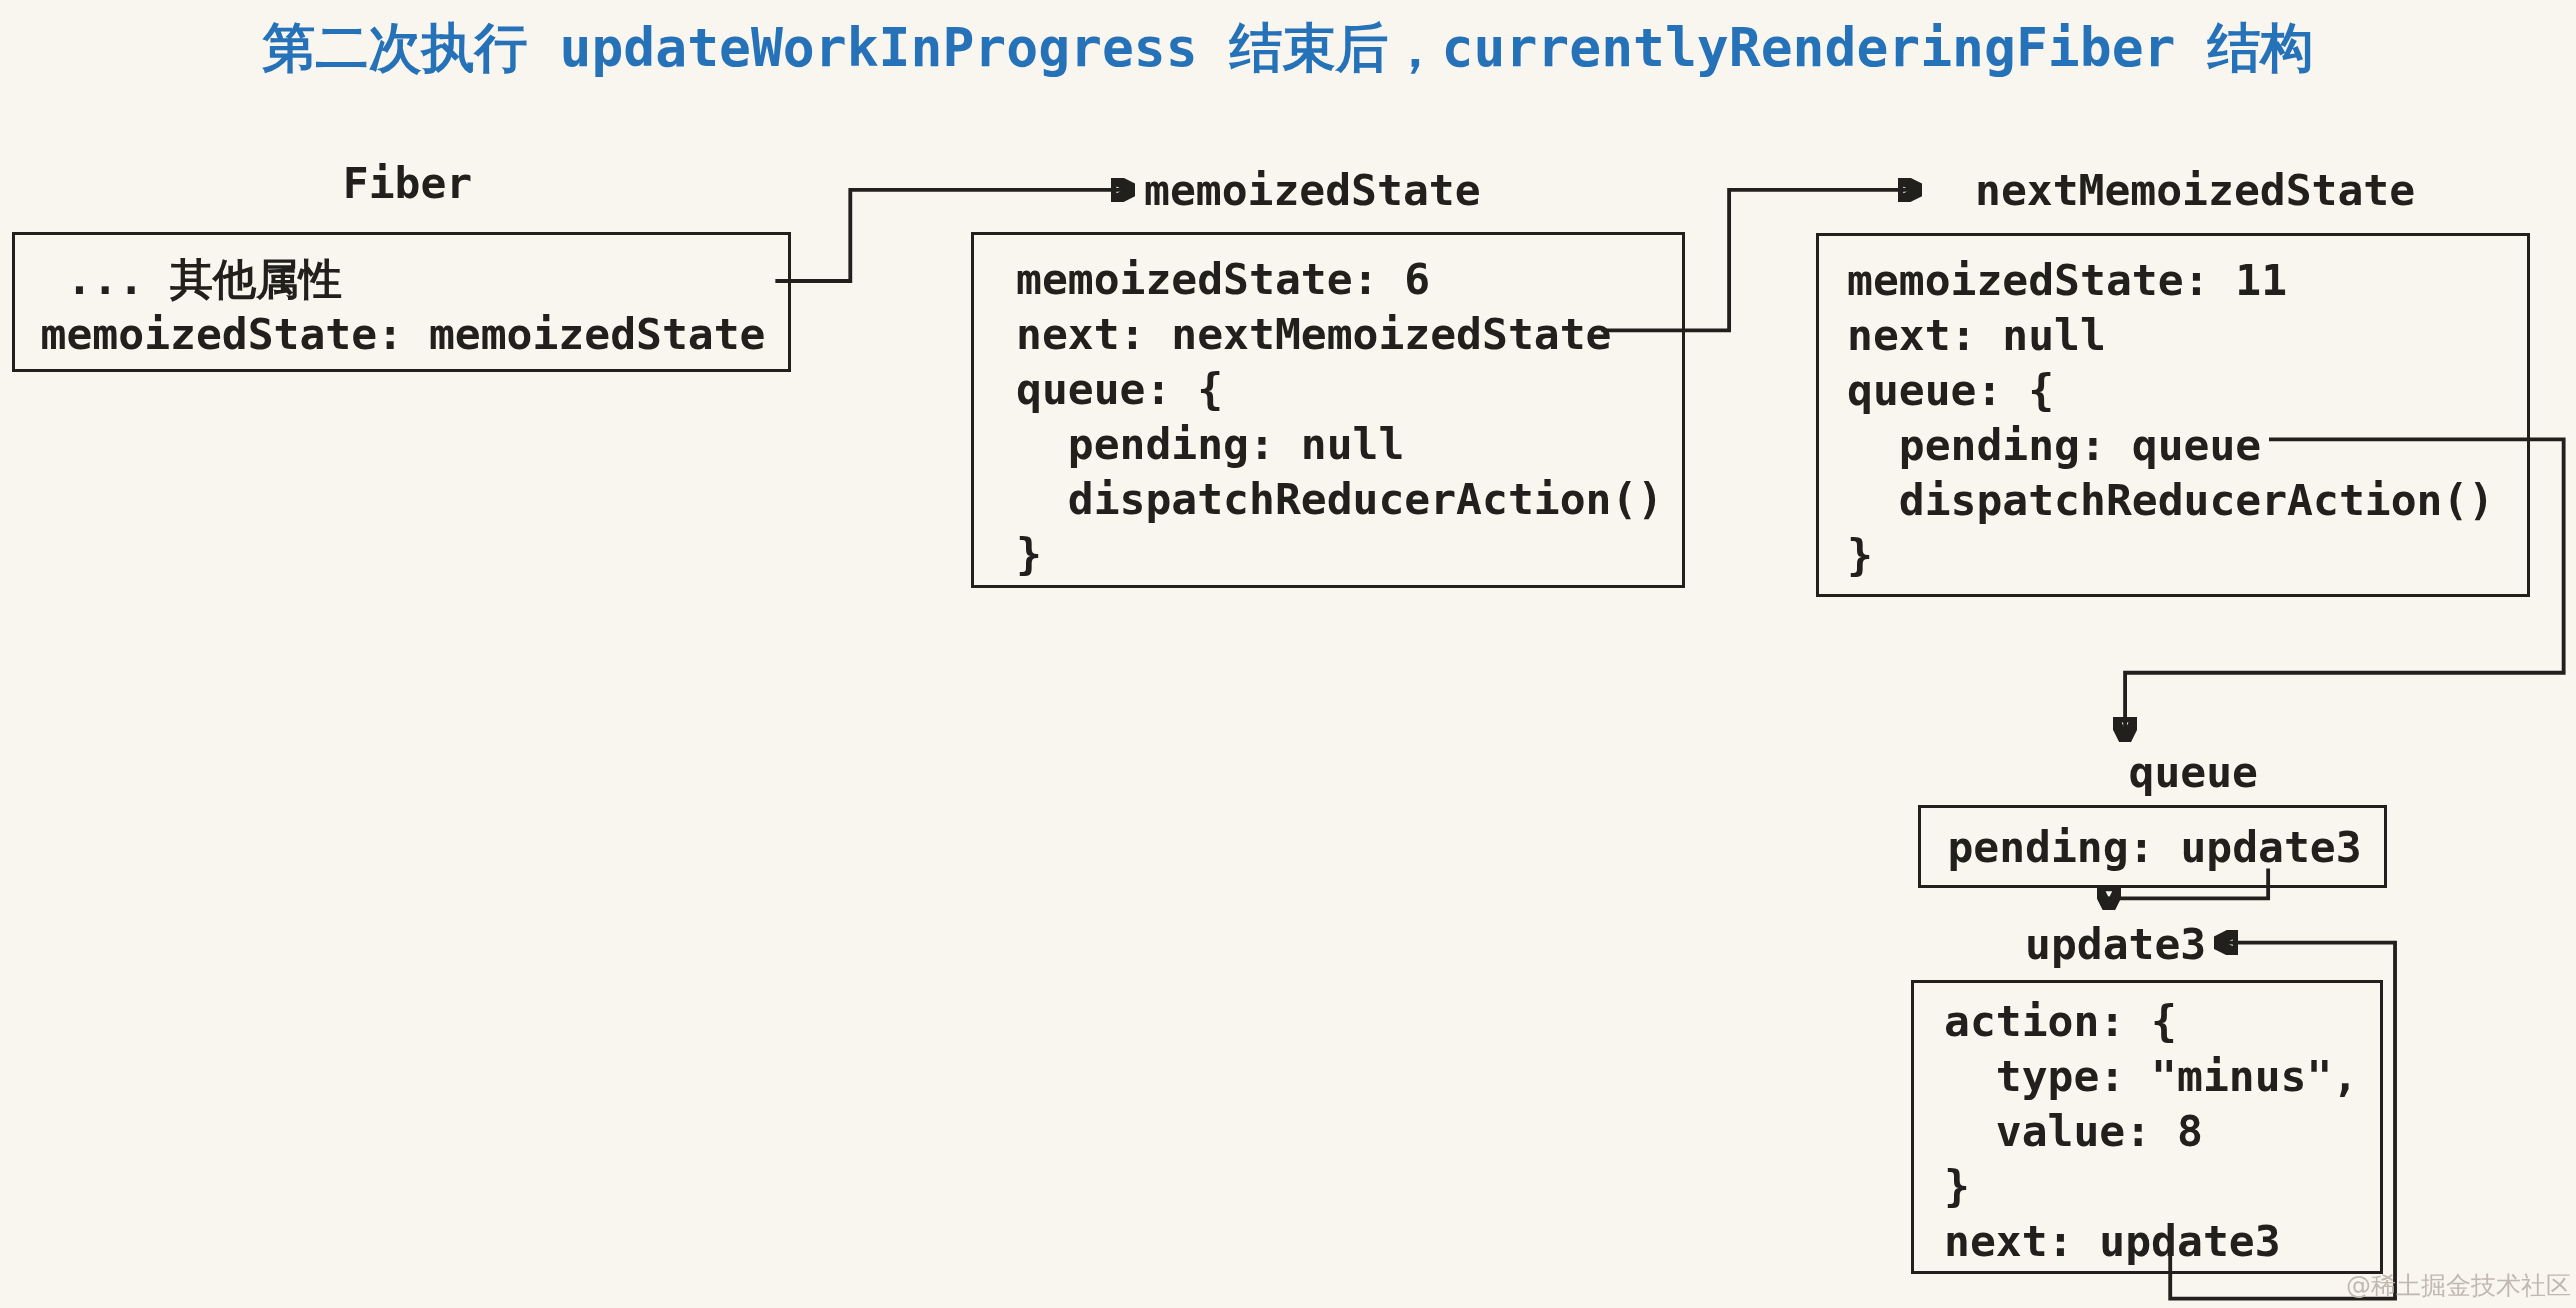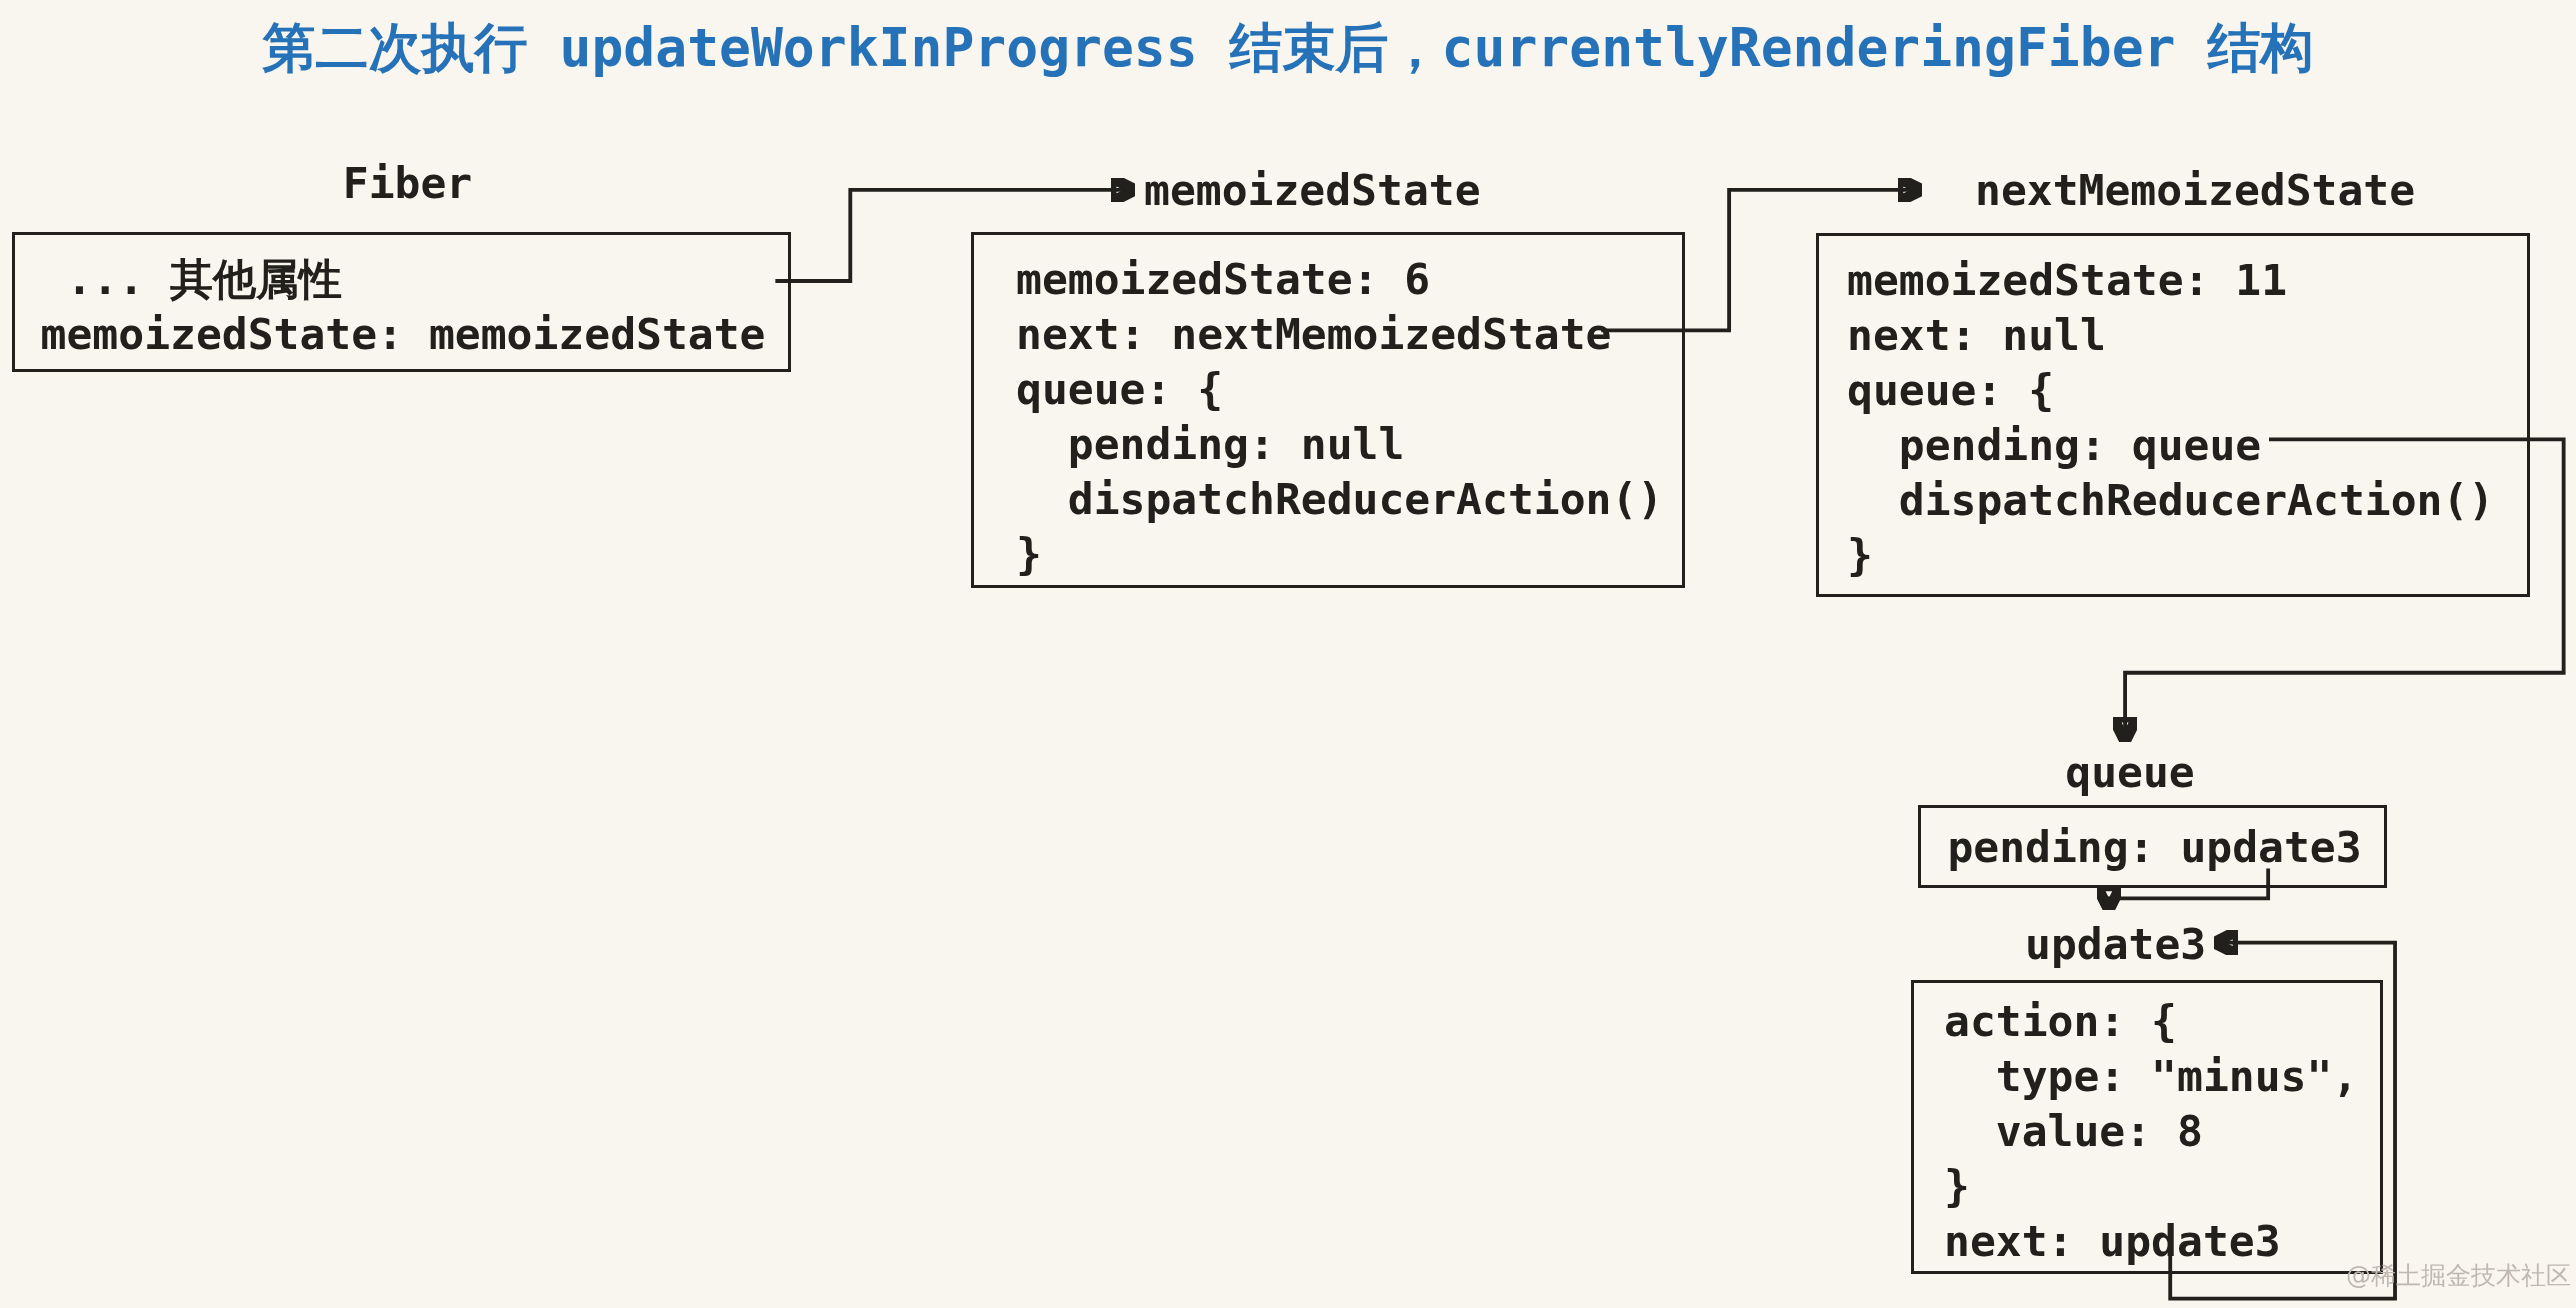--- a/index.html
+++ b/index.html
@@ -52,38 +52,38 @@
     position: absolute;
     font-size: 43px;
     line-height: 55px;
     font-weight: 700;
     white-space: pre;
   }
   .label-centered { text-align: center; }
   #watermark {
     position: absolute;
     right: 5.1px;
-    bottom: 18px;
+    bottom: 8px;
     font-size: 25px;
     line-height: 29px;
     font-weight: 400;
     color: #bfb9b1;
     font-family: "DejaVu Sans", sans-serif;
   }
   
   #fiber-box        { left: 12px;   top: 232px;  width: 779px; height: 140px; padding: 17px 0 0 25.6px; }
   #memoized-box     { left: 971px; top: 232px;  width: 714px; height: 356px; padding: 17px 0 0 42px; }
   #next-box         { left: 1816px; top: 233px;  width: 714px; height: 364px; padding: 17px 0 0 28px; }
   #queue-box        { left: 1918px; top: 805px;  width: 469px; height: 83px;  padding: 12px 0 0 26.4px; }
   #update3-box      { left: 1911px; top: 980px; width: 472px; height: 294px; padding: 11px 0 0 30px; }
 
   #fiber-label      { left: 288px;  top: 156px;  width: 239px; }
   #memoized-label   { left: 1144px; top: 163px; }
   #next-label       { left: 1931px; top: 163px; margin-left: 44px; }
-  #queue-label      { left: 2002px; top: 745px;  width: 256px; }
+  #queue-label      { left: 2002px; top: 745px;  width: 256px; text-align: right; }
   #update3-label    { left: 2025px; top: 917px; }
 </style>
 </head>
 <body>
 
 <div id="stage">
 
   <div id="title">第二次执行 updateWorkInProgress 结束后，currentlyRenderingFiber 结构</div>
 
   <svg class="connectors" viewBox="0 0 3024 1536" xmlns="http://www.w3.org/2000/svg">

